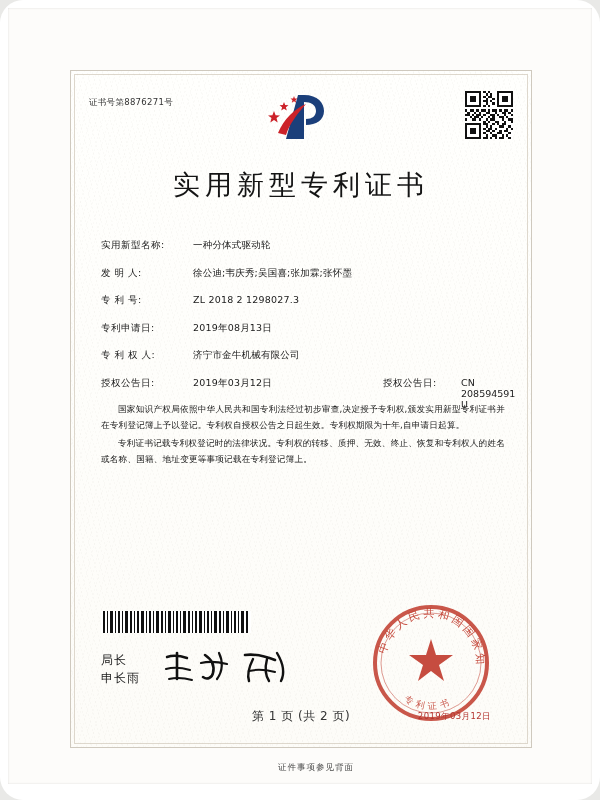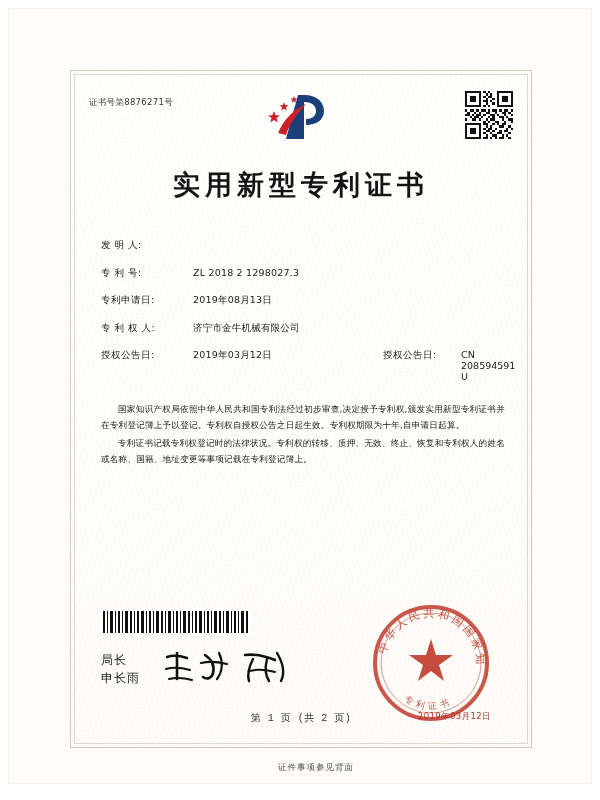--- a/index.html
+++ b/index.html
@@ -12,20 +12,21 @@
     height: 800px;
     overflow: hidden;
     font-family: "DejaVu Sans", "Liberation Sans", sans-serif;
   }
 
   .page {
     position: relative;
     width: 600px;
     height: 800px;
     background: #ffffff;
+    border-radius: 23px;
   }
 
   
   .paper {
     position: absolute;
     left: 8px;
     top: 8px;
     width: 584px;
     height: 776px;
     background: #fdfcfa;
@@ -95,21 +96,21 @@
 
   .title {
     position: absolute;
     left: 0;
     right: 0;
     top: 96px;
     text-align: center;
     font-size: 27px;
     letter-spacing: 5px;
     color: #141414;
-    font-weight: bold;
+    font-weight: normal;
     font-family: "DejaVu Sans", "Liberation Sans", sans-serif;
   }
 
   .fields {
     position: absolute;
     left: 30px;
     top: 168px;
     right: 26px;
   }
   .field-row {
@@ -200,24 +201,23 @@
     color: #b3342e;
     letter-spacing: 0.4px;
   }
 
   .page-foot {
     position: absolute;
     left: 0;
     right: 0;
     bottom: 22px;
     text-align: center;
-    font-size: 10px;
+    font-size: 12px;
     color: #333;
     letter-spacing: 0.5px;
-    font-family: Liberation Mono, monospace;
   }
 
   .bottom-note {
     position: absolute;
     left: 0;
     right: 0;
     bottom: 10px;
     text-align: center;
     font-size: 8.5px;
     color: #4a4a4a;
@@ -357,21 +357,26 @@
             <polygon points="28,13 29.2,16.1 32.5,16.3 29.9,18.3 30.8,21.6 28,19.7 25.2,21.6 26.1,18.3 23.5,16.3 26.8,16.1"></polygon>
             <polygon points="38,7 38.9,9.4 41.5,9.6 39.5,11.2 40.2,13.7 38,12.2 35.8,13.7 36.5,11.2 34.5,9.6 37.1,9.4"></polygon>
           </g>
         </svg>
       </div>
 
       <div class="title">实用新型专利证书</div>
 
       <div class="fields">
         <div class="field-row">
+          <span class="field-label">实用新型名称:</span>
+          <span class="field-value">一种分体式驱动轮</span>
+        </div>
+        <div class="field-row">
           <span class="field-label">发 明 人:</span>
+          <span class="field-value">徐公迪;韦庆秀;吴国喜;张加霖;张怀墨</span>
         </div>
         <div class="field-row">
           <span class="field-label">专 利 号:</span>
           <span class="field-value">ZL 2018 2 1298027.3</span>
         </div>
         <div class="field-row">
           <span class="field-label">专利申请日:</span>
           <span class="field-value">2019年08月13日</span>
         </div>
         <div class="field-row">

